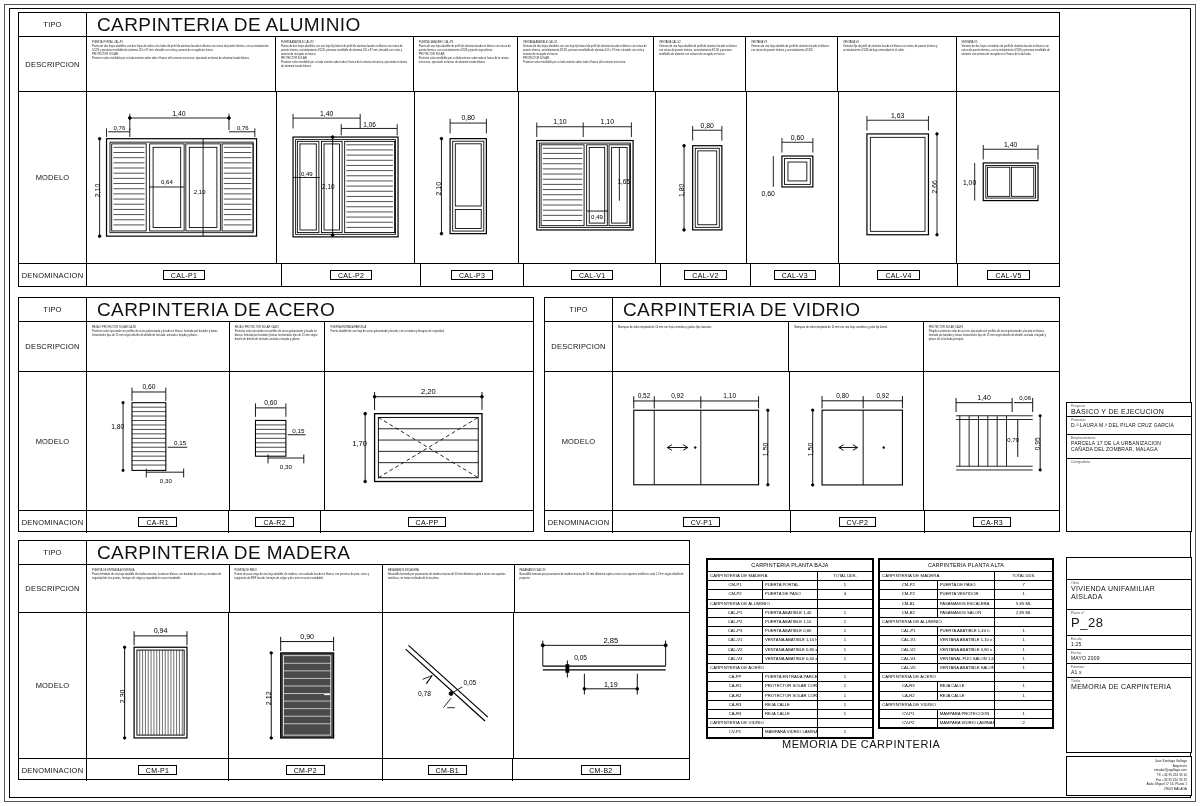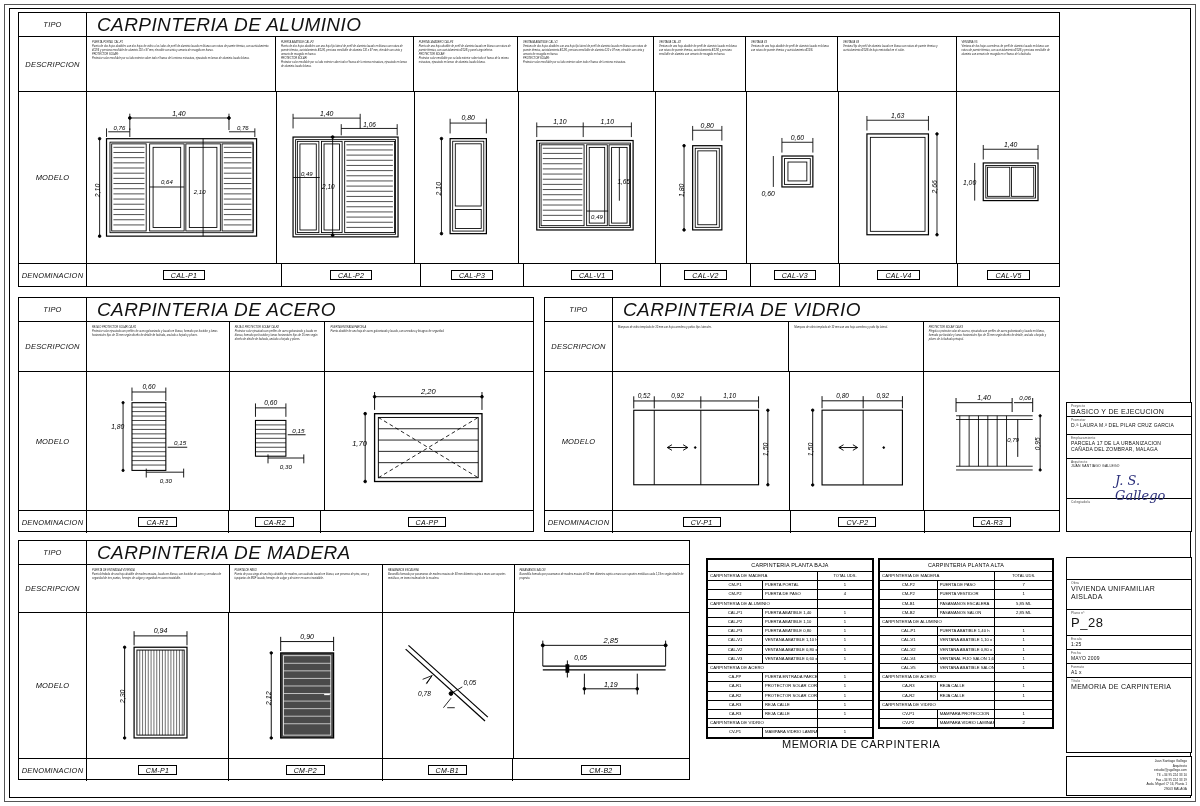--- a/index.html
+++ b/index.html
@@ -14,21 +14,21 @@
   .frame-outer {
     position:absolute; left:4px; top:4px; width:1192px; height:798px;
     border:1px solid #555;
   }
   .frame-inner {
     position:absolute; left:9px; top:8px; width:1182px; height:790px;
     border:1.5px solid #000;
   }
 
   
-  .block { position:absolute; border:1.5px solid #000; background:#fff;font-style:italic; }
+  .block { position:absolute; border:1.5px solid #000; background:#fff; }
   .row { display:flex; width:100%; }
   .lbl {
     flex:0 0 68px; border-right:1.5px solid #000;
     display:flex; align-items:center; justify-content:center;
     font-size:7.5px; letter-spacing:.2px; text-align:center;
     color:#111;
   }
   .band { border-bottom:1.5px solid #000; }
   .tipo-title {
     flex:1; display:flex; align-items:center; padding-left:10px;
@@ -1065,25 +1065,20 @@
     </div>
     <div class="tb-row" style="height:18px;">
       <div class="tb-cap">Promotor</div>
       <div class="tb-val">D.ª LAURA M.ª DEL PILAR CRUZ GARCIA</div>
     </div>
     <div class="tb-row" style="height:24px;">
       <div class="tb-cap">Emplazamiento</div>
       <div class="tb-val" style="white-space:pre-line;">PARCELA 17 DE LA URBANIZACION
 CAÑADA DEL ZOMBRAR, MALAGA</div>
     </div>
-    <div class="tb-row" style="height:40px; position:relative;">
-      <div class="tb-cap">Arquitecto</div>
-      <div class="tb-val" style="font-size:3.4px;">JUAN SANTIAGO GALLEGO</div>
-      <div class="sig" style="left:48px; top:14px;">J. S. Gallego</div>
-    </div>
     <div class="tb-row" style="height:16px; border-bottom:none;">
       <div class="tb-cap">Colegiado/a</div>
     </div>
   </div>
 
   <div class="tblock" style="left:1066px; top:557px; width:126px; height:196px;">
     <div class="tb-row" style="height:22px;"></div>
     <div class="tb-row" style="height:30px;">
       <div class="tb-cap">Obra</div>
       <div class="tb-val tb-mid" style="white-space:pre-line; line-height:1.2;">VIVIENDA UNIFAMILIAR

